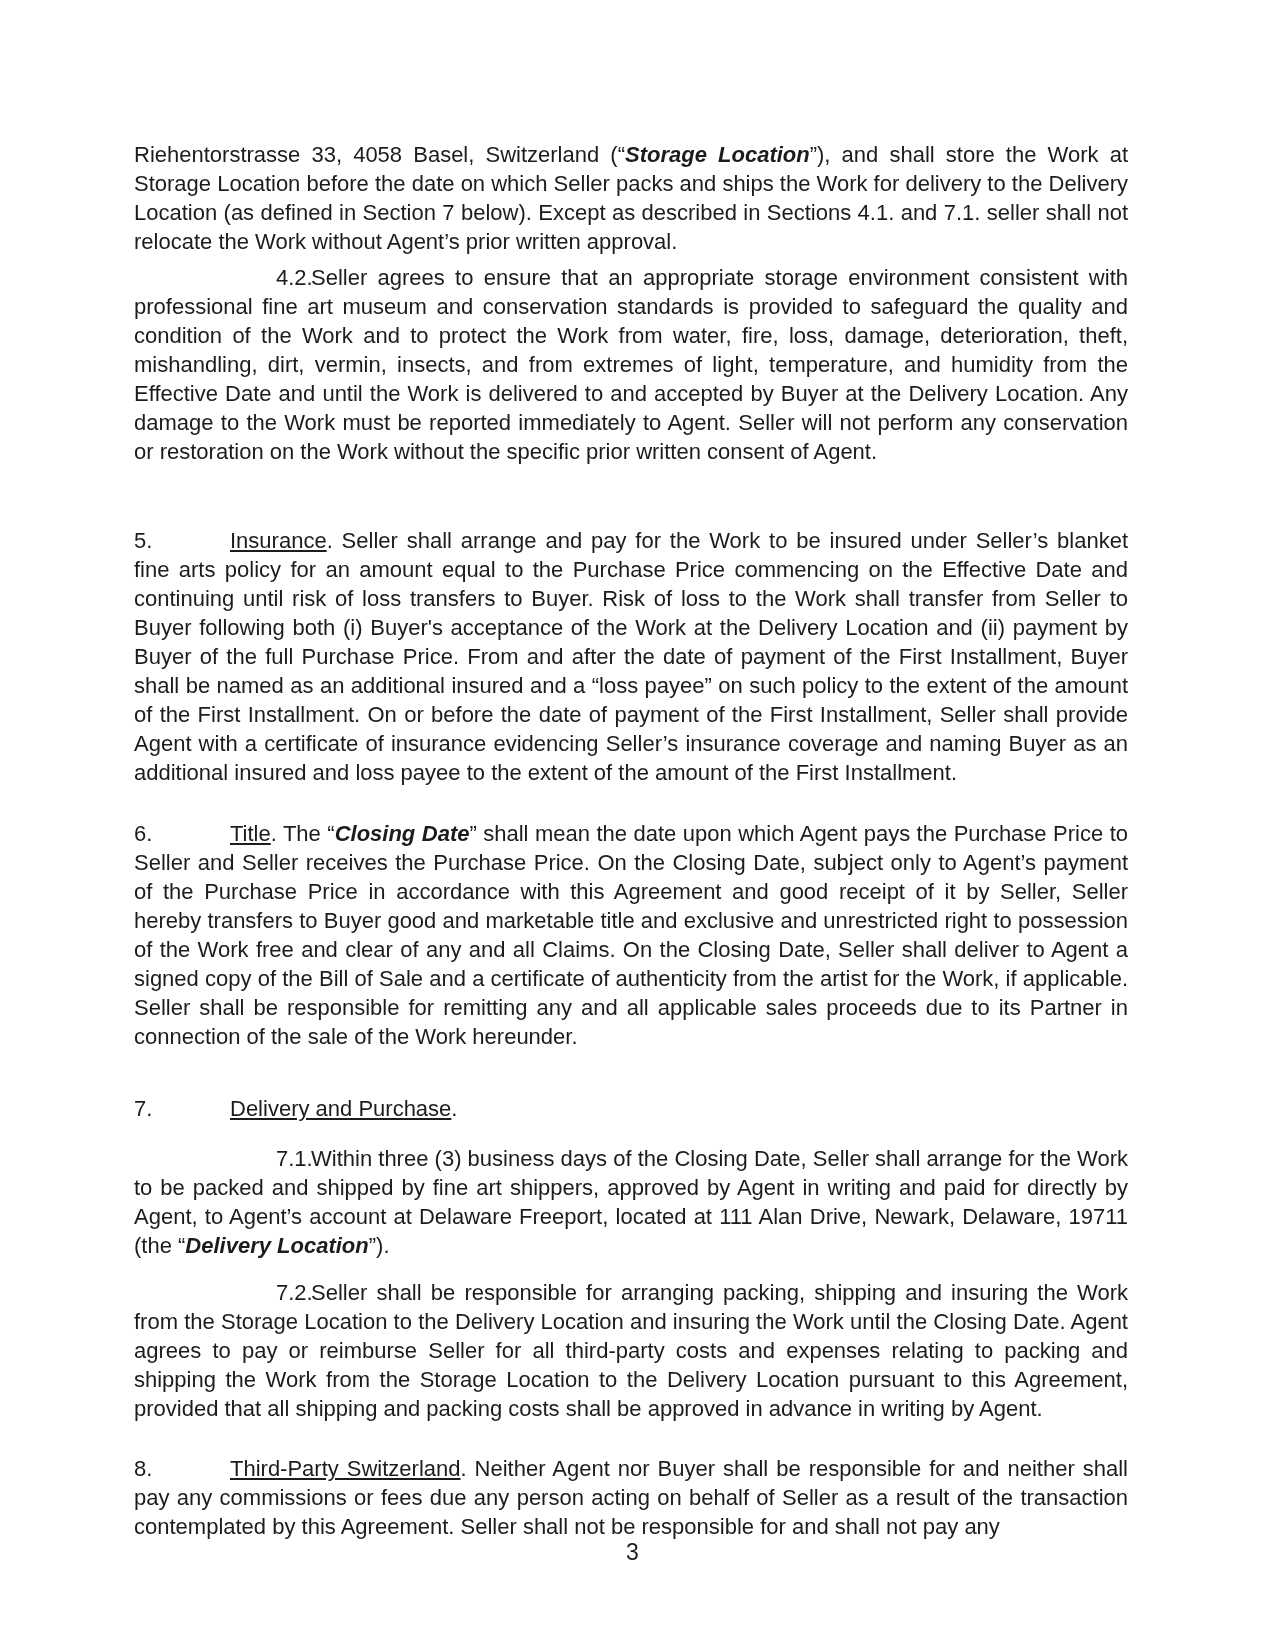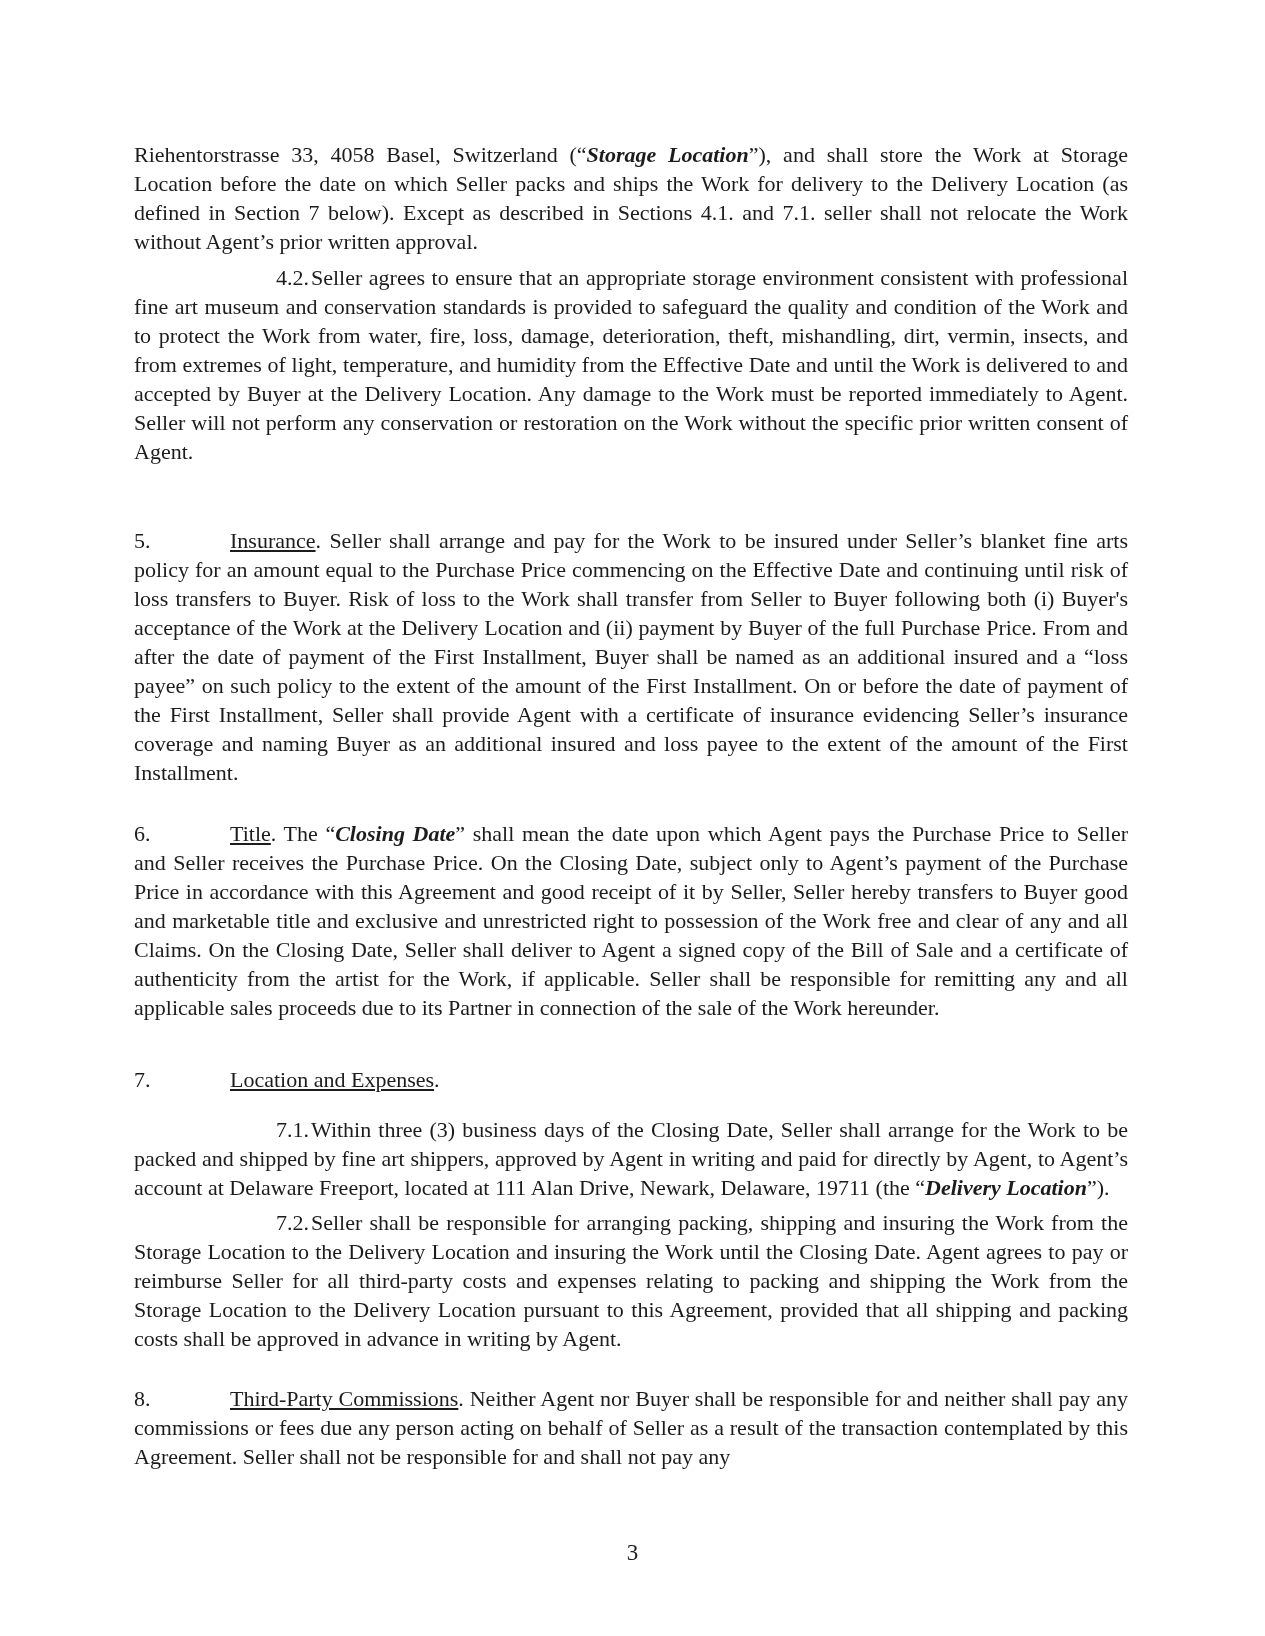--- a/index.html
+++ b/index.html
@@ -6,21 +6,21 @@
     margin: 0;
     padding: 0;
     background: #ffffff;
   }
   .page {
     position: relative;
     width: 1265px;
     height: 1636px;
     background: #ffffff;
     overflow: hidden;
-    font-family: Liberation Serif, serif;
+    font-family: Liberation Sans, sans-serif;
     font-size: 22px;
     line-height: 29px;
     color: #1c1c1c;
   }
   .content {
     position: absolute;
     top: 140px;
     left: 134px;
     width: 994px;
   }
@@ -29,21 +29,21 @@
     text-align: justify;
   }
   .indent-sub { text-indent: 71px; }
 
   
   .mb-7  { margin-bottom: 7px; }
   .mb-44 { margin-bottom: 60px; }
   .mb-46 { margin-bottom: 32px; }
   .mb-43 { margin-bottom: 43px; }
   .mb-21 { margin-bottom: 21px; }
-  .mb-6  { margin-bottom: 6px; }
+  .mb-6  { margin-bottom: 18px; }
   .mb-51 { margin-bottom: 31px; }
 
   
   .seg-plain { }
   .seg-bi { font-weight: bold; font-style: italic; }
   .seg-u  { text-decoration: underline; }
   .seg-num    { display: inline-block; width: 96px; }
   .seg-numtab { display: inline-block; width: 106px; }
 
   .footer {
@@ -62,23 +62,23 @@
 <div class="page">
   <div class="content">
     <p class="para mb-7"><span class="seg-plain">Riehentorstrasse 33, 4058 Basel, Switzerland (“</span><span class="seg-bi">Storage Location</span><span class="seg-plain">”), and shall store the Work at Storage Location before the date on which Seller packs and ships the Work for delivery to the Delivery Location (as defined in Section 7 below). Except as described in Sections 4.1. and 7.1. seller shall not relocate the Work without Agent’s prior written approval.</span></p>
 
     <p class="para indent-sub mb-44"><span class="seg-numtab">4.2.</span><span class="seg-plain">Seller agrees to ensure that an appropriate storage environment consistent with professional fine art museum and conservation standards is provided to safeguard the quality and condition of the Work and to protect the Work from water, fire, loss, damage, deterioration, theft, mishandling, dirt, vermin, insects, and from extremes of light, temperature, and humidity from the Effective Date and until the Work is delivered to and accepted by Buyer at the Delivery Location. Any damage to the Work must be reported immediately to Agent. Seller will not perform any conservation or restoration on the Work without the specific prior written consent of Agent.</span></p>
 
     <p class="para mb-46"><span class="seg-num">5.</span><span class="seg-u">Insurance</span><span class="seg-plain">. Seller shall arrange and pay for the Work to be insured under Seller’s blanket fine arts policy for an amount equal to the Purchase Price commencing on the Effective Date and continuing until risk of loss transfers to Buyer. Risk of loss to the Work shall transfer from Seller to Buyer following both (i) Buyer's acceptance of the Work at the Delivery Location and (ii) payment by Buyer of the full Purchase Price. From and after the date of payment of the First Installment, Buyer shall be named as an additional insured and a “loss payee” on such policy to the extent of the amount of the First Installment. On or before the date of payment of the First Installment, Seller shall provide Agent with a certificate of insurance evidencing Seller’s insurance coverage and naming Buyer as an additional insured and loss payee to the extent of the amount of the First Installment.</span></p>
 
     <p class="para mb-43"><span class="seg-num">6.</span><span class="seg-u">Title</span><span class="seg-plain">. The “</span><span class="seg-bi">Closing Date</span><span class="seg-plain">” shall mean the date upon which Agent pays the Purchase Price to Seller and Seller receives the Purchase Price. On the Closing Date, subject only to Agent’s payment of the Purchase Price in accordance with this Agreement and good receipt of it by Seller, Seller hereby transfers to Buyer good and marketable title and exclusive and unrestricted right to possession of the Work free and clear of any and all Claims. On the Closing Date, Seller shall deliver to Agent a signed copy of the Bill of Sale and a certificate of authenticity from the artist for the Work, if applicable. Seller shall be responsible for remitting any and all applicable sales proceeds due to its Partner in connection of the sale of the Work hereunder.</span></p>
 
-    <p class="para mb-21"><span class="seg-num">7.</span><span class="seg-u">Location and Expenses</span><span class="seg-plain">.</span></p>
+    <p class="para mb-21"><span class="seg-num">7.</span><span class="seg-u">Delivery and Purchase</span><span class="seg-plain">.</span></p>
 
     <p class="para indent-sub mb-6"><span class="seg-numtab">7.1.</span><span class="seg-plain">Within three (3) business days of the Closing Date, Seller shall arrange for the Work to be packed and shipped by fine art shippers, approved by Agent in writing and paid for directly by Agent, to Agent’s account at Delaware Freeport, located at 111 Alan Drive, Newark, Delaware, 19711 (the “</span><span class="seg-bi">Delivery Location</span><span class="seg-plain">”).</span></p>
 
     <p class="para indent-sub mb-51"><span class="seg-numtab">7.2.</span><span class="seg-plain">Seller shall be responsible for arranging packing, shipping and insuring the Work from the Storage Location to the Delivery Location and insuring the Work until the Closing Date. Agent agrees to pay or reimburse Seller for all third-party costs and expenses relating to packing and shipping the Work from the Storage Location to the Delivery Location pursuant to this Agreement, provided that all shipping and packing costs shall be approved in advance in writing by Agent.</span></p>
 
-    <p class="para"><span class="seg-num">8.</span><span class="seg-u">Third-Party Commissions</span><span class="seg-plain">. Neither Agent nor Buyer shall be responsible for and neither shall pay any commissions or fees due any person acting on behalf of Seller as a result of the transaction contemplated by this Agreement. Seller shall not be responsible for and shall not pay any</span></p>
+    <p class="para"><span class="seg-num">8.</span><span class="seg-u">Third-Party Switzerland</span><span class="seg-plain">. Neither Agent nor Buyer shall be responsible for and neither shall pay any commissions or fees due any person acting on behalf of Seller as a result of the transaction contemplated by this Agreement. Seller shall not be responsible for and shall not pay any</span></p>
   </div>
 
   <div class="footer">3</div>
 </div>
 
 </body></html>

